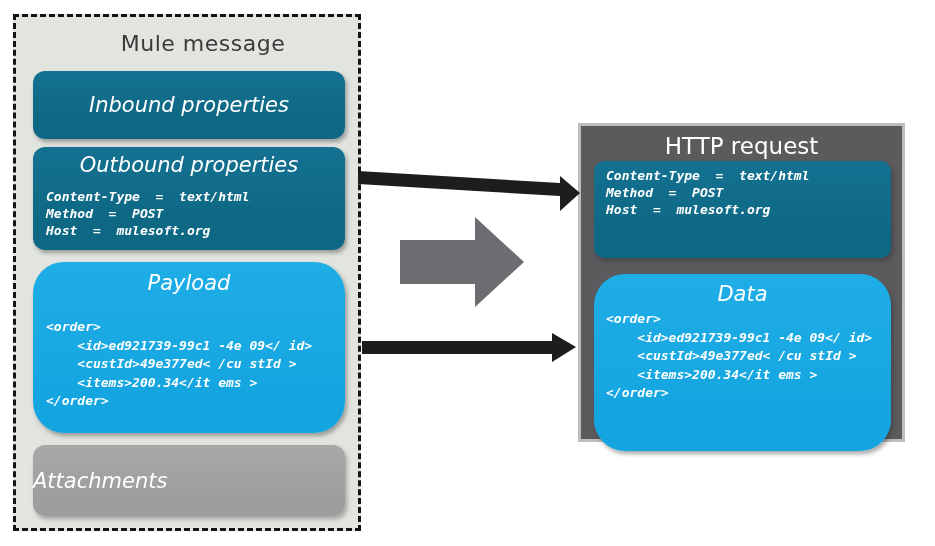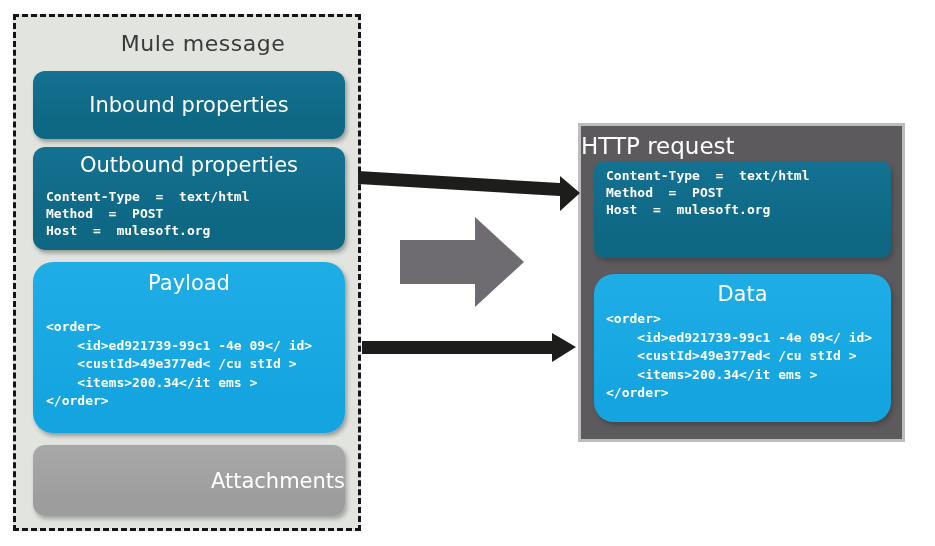--- a/index.html
+++ b/index.html
@@ -41,41 +41,42 @@
     font-size: 22px;
     color: var(--title_dark);
     letter-spacing: 0.5px;
   }
 
   .box {
     position: absolute;
     left: 17px;
     width: 312px;
     color: #ffffff;
+    font-style: italic;
   }
   .teal-box {
     background: linear-gradient(180deg, var(--teal_light) 0%, var(--teal) 75%);
     border-radius: 12px;
     box-shadow: 2px 3px 4px rgba(40,40,40,0.40);
   }
   .blue-box {
     background: linear-gradient(180deg, var(--blue_light) 0%, var(--blue) 80%);
-    border-radius: 20px;
+    border-radius: 31px;
     box-shadow: 2px 3px 4px rgba(40,40,40,0.40);
   }
   .gray-box {
     background: linear-gradient(180deg, #A8A8A8 0%, var(--gray_box) 80%);
     border-radius: 12px;
     box-shadow: 2px 3px 4px rgba(40,40,40,0.35);
   }
 
   .inbound-box { top: 54px; height: 68px; display: flex; align-items: center; justify-content: center; }
   .outbound-box { top: 130px; height: 103px; padding-top: 6px; }
   .payload-box { top: 245px; height: 171px; padding-top: 9px; }
-  .attachments-box { top: 428px; height: 71px; display: flex; align-items: center; justify-content: flex-end; }
+  .attachments-box { top: 428px; height: 71px; display: flex; align-items: center; justify-content: flex-start; }
 
   .box-title {
     text-align: center;
     font-size: 21px;
     color: #ffffff;
   }
   .code-block { margin-top: 11px; margin-left: 13px; }
   .code-block.tight { margin-top: 4px; margin-left: 12px; }
   .code-block.spaced { margin-top: 23px; }
   .code-line {
@@ -91,28 +92,28 @@
   
   .http-panel {
     position: absolute;
     left: 578px; top: 123px;
     width: 327px; height: 319px;
     background: var(--http_bg);
     border: 3px solid var(--http_border);
   }
   .http-title {
     margin-top: 7px;
-    text-align: left;
+    text-align: center;
     font-size: 23px;
     color: #ffffff;
   }
   .http-panel .box { width: 297px; left: 13px; }
   .headers-box { top: 35px; height: 97px; padding-top: 3px; border-radius: 10px; }
   .headers-box .code-block { margin-top: 3px; }
-  .data-box { top: 148px; height: 148px; padding-top: 8px; }
+  .data-box { top: 148px; height: 177px; padding-top: 8px; }
 
   
   .arrow-layer {
     position: absolute;
     left: 0; top: 0;
     width: 935px; height: 546px;
     pointer-events: none;
     z-index: 5;
   }
 </style>

